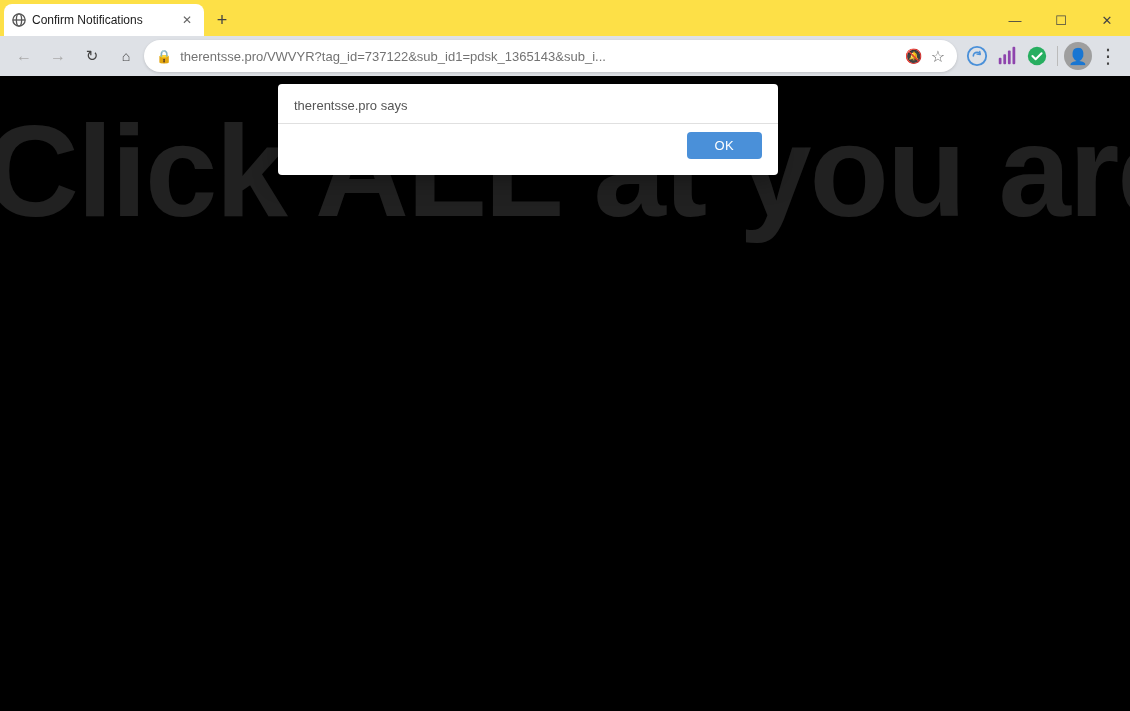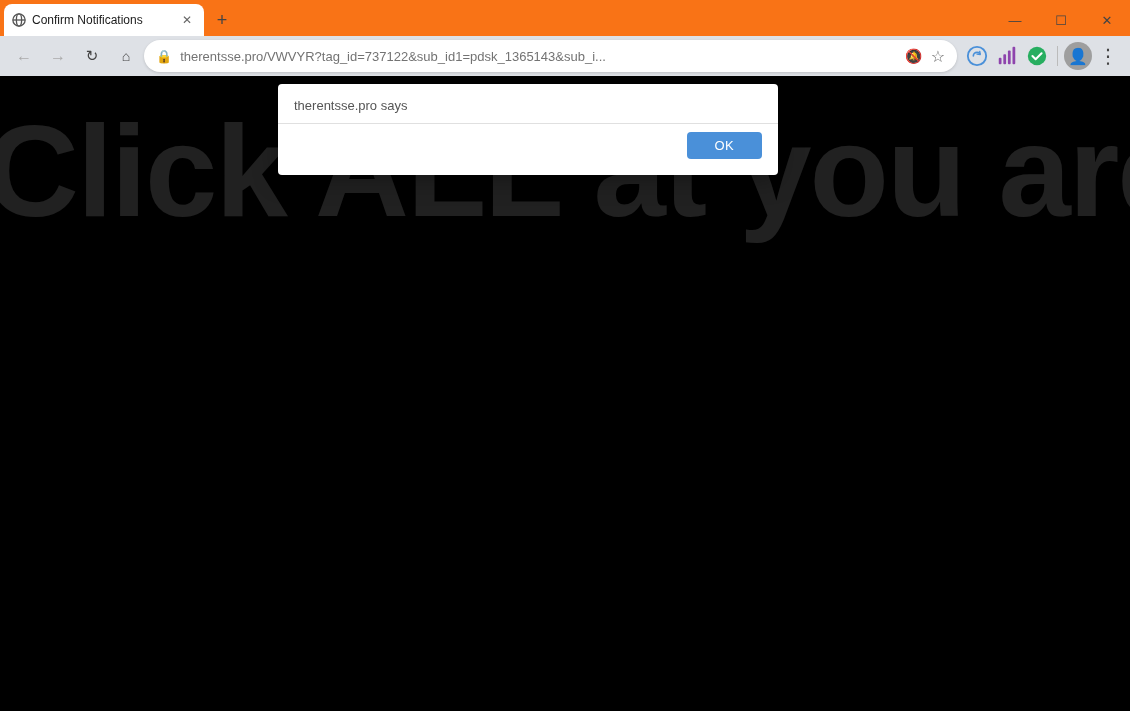--- a/index.html
+++ b/index.html
@@ -1,21 +1,21 @@
 <!DOCTYPE html>
 <html><head>
   <meta charset="utf-8">
   <style>
     * { margin: 0; padding: 0; box-sizing: border-box; }
     body { width: 1130px; height: 711px; overflow: hidden; font-family: 'Segoe UI', Arial, sans-serif; background: #dee1e6; }
   </style>
 </head>
 <body>
 
-<div style="position:relative; height:36px; background:#f97316; display:flex; align-items:flex-end;">
+<div style="position:relative; height:36px; background:#fde047; display:flex; align-items:flex-end;">
 
   <div style="display:flex; align-items:flex-end; padding-left:4px; flex:1; overflow:hidden;">
 
     <div style="height:32px; min-width:200px; max-width:240px; background:#fff; border-radius:8px 8px 0 0; display:flex; align-items:center; padding:0 8px; gap:6px; flex-shrink:0;">
       <span style="width:14px; height:14px; display:flex; align-items:center; justify-content:center;">
         <svg viewBox="0 0 16 16" width="14" height="14" fill="none">
           <circle cx="8" cy="8" r="7" stroke="#555" stroke-width="1.5"></circle>
           <ellipse cx="8" cy="8" rx="3" ry="7" stroke="#555" stroke-width="1.5"></ellipse>
           <line x1="1" y1="8" x2="15" y2="8" stroke="#555" stroke-width="1.5"></line>
         </svg>

